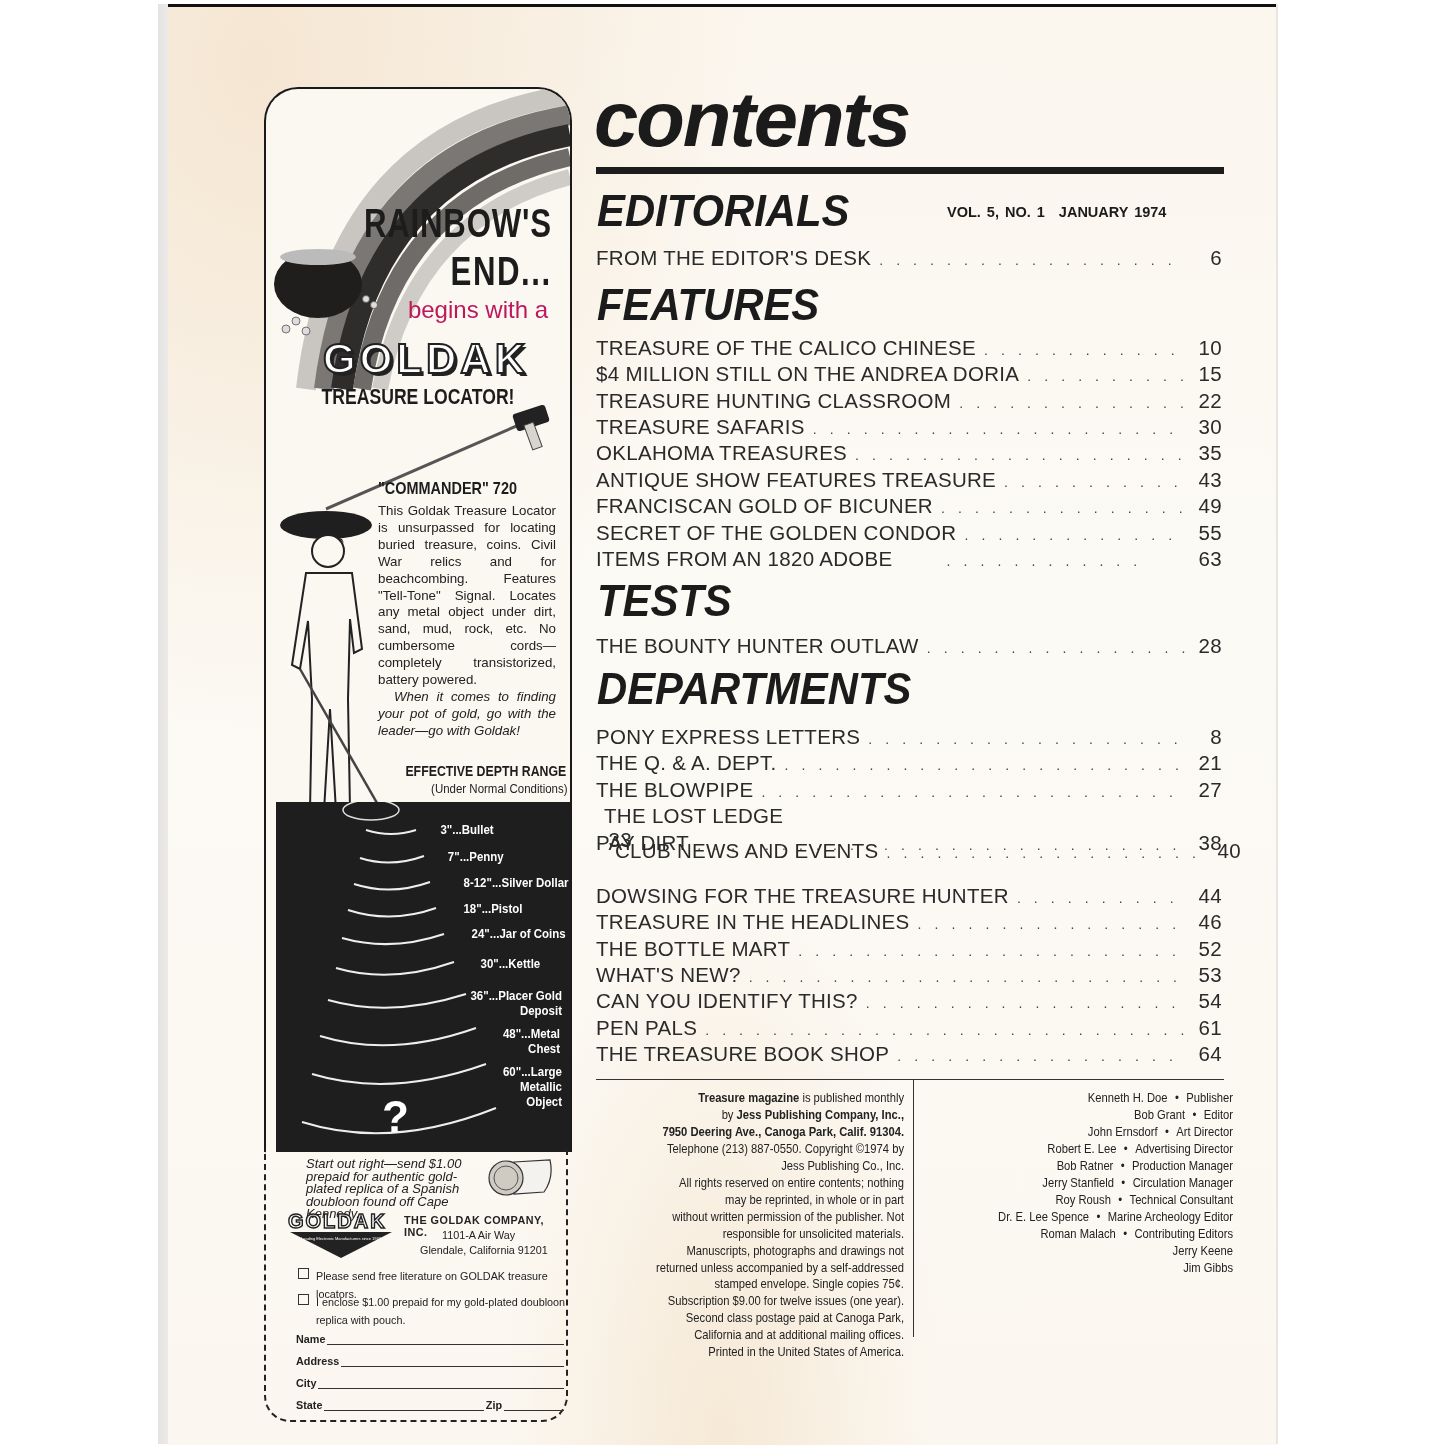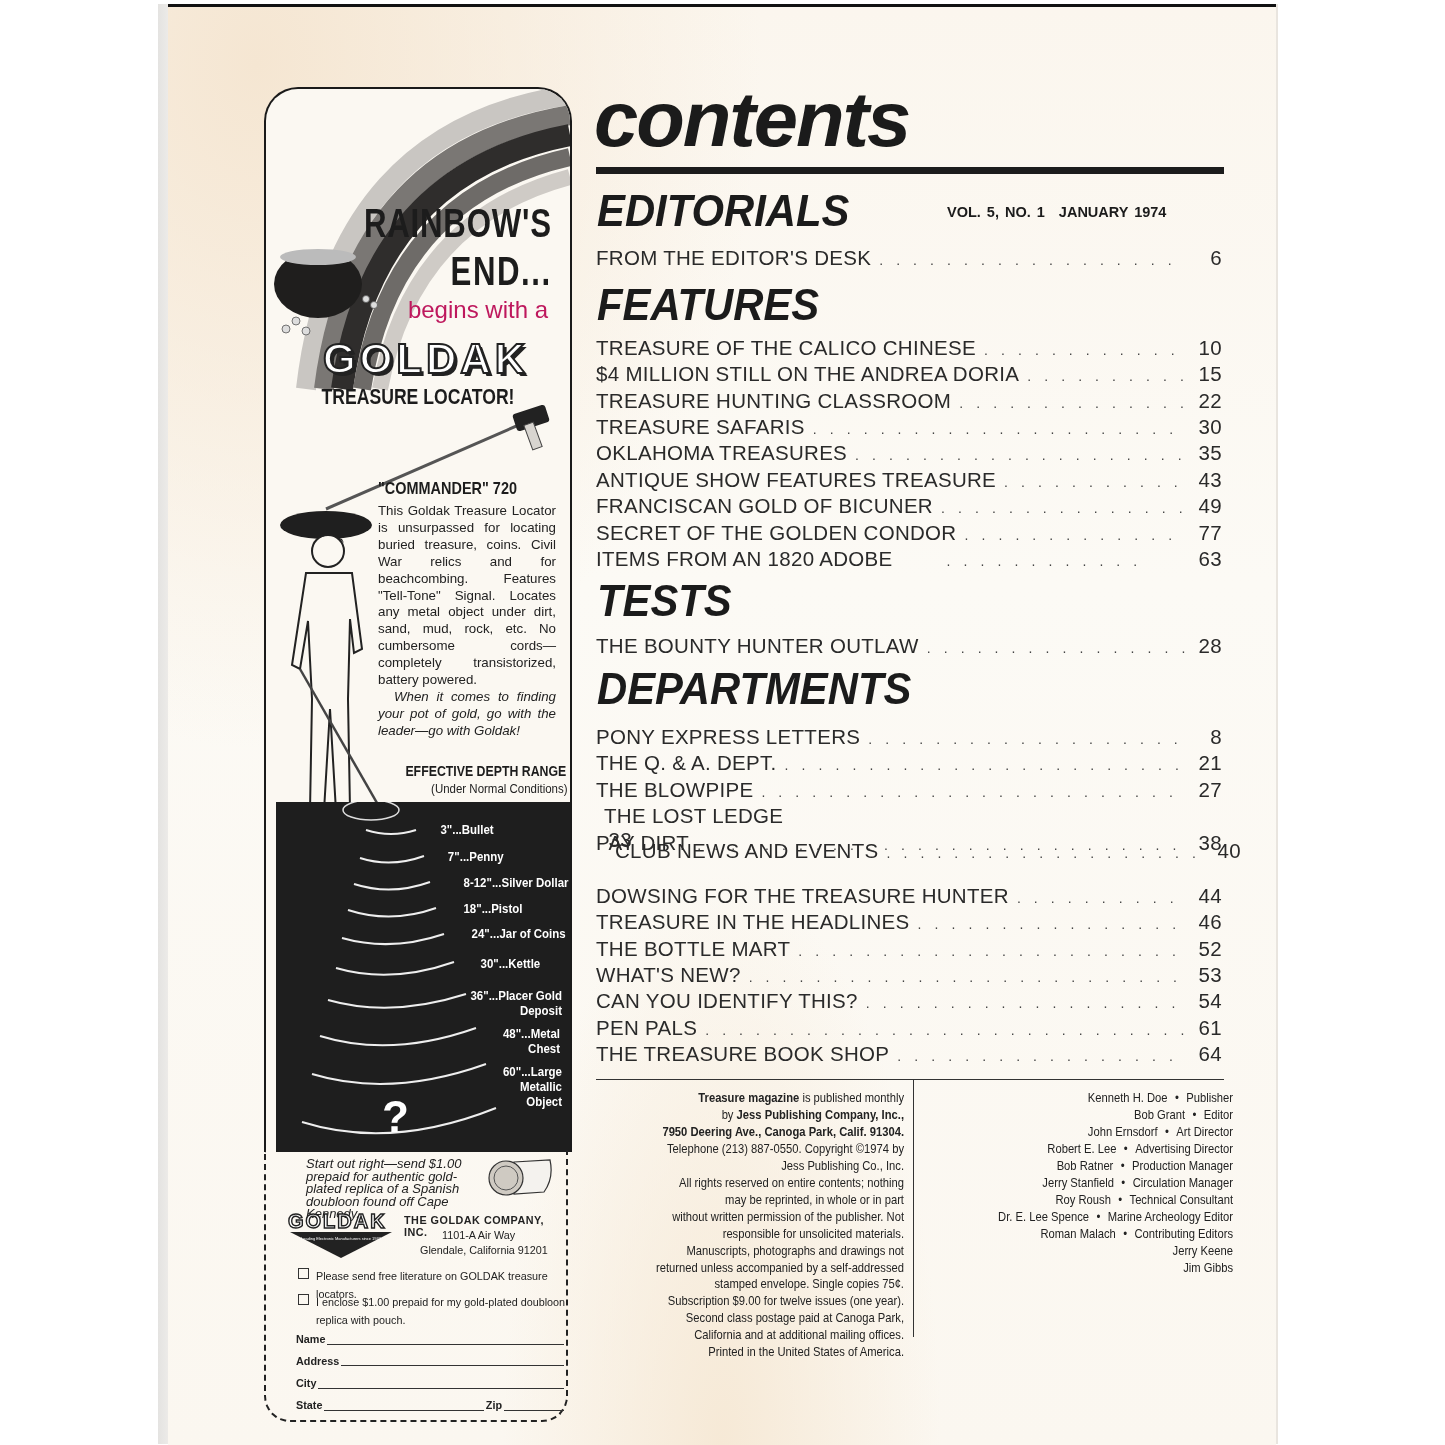--- a/index.html
+++ b/index.html
@@ -229,21 +229,21 @@
     </div>
     <div class="check-row" style="top:143px;">
       <span class="check-box"></span>
       <span>I enclose $1.00 prepaid for my gold-plated doubloon replica with pouch.</span>
     </div>
 
     <div class="form-line" style="top:183px;">
       <span>Name</span>
         <span class="rule"></span>
     </div>
-    <div class="form-line" style="top:205px;align-items:center;">
+    <div class="form-line" style="top:205px;">
       <span>Address</span>
         <span class="rule"></span>
     </div>
     <div class="form-line" style="top:227px;">
       <span>City</span>
         <span class="rule"></span>
     </div>
     <div class="form-line" style="top:249px;">
       <span>State</span>
         <span class="rule"></span>
@@ -300,21 +300,21 @@
     <span class="p">43</span>
   </div>
 <div class="toc-row" style="top:494px;">
     <span class="t">FRANCISCAN GOLD OF BICUNER</span>
     <span class="dots"></span>
     <span class="p">49</span>
   </div>
 <div class="toc-row" style="top:521px;">
     <span class="t">SECRET OF THE GOLDEN CONDOR</span>
     <span class="dots"></span>
-    <span class="p">77</span>
+    <span class="p">55</span>
   </div>
 <div class="toc-row" style="top:547px;gap:46px;">
     <span class="t">ITEMS FROM AN 1820 ADOBE</span>
     <span class="dots"></span>
     <span class="p">63</span>
   </div>
 
 <div class="section-head" style="top:576px;">TESTS</div>
 <div class="toc-row" style="top:634px;">
     <span class="t">THE BOUNTY HUNTER OUTLAW</span>

